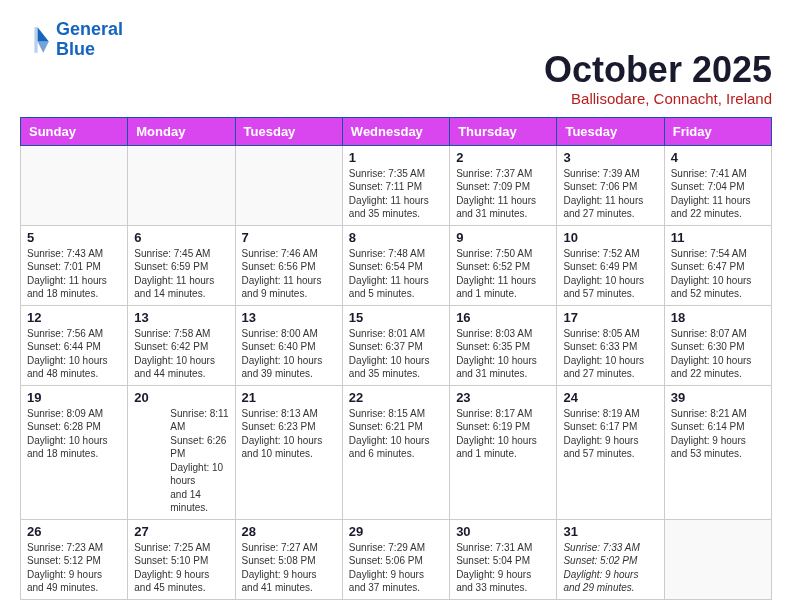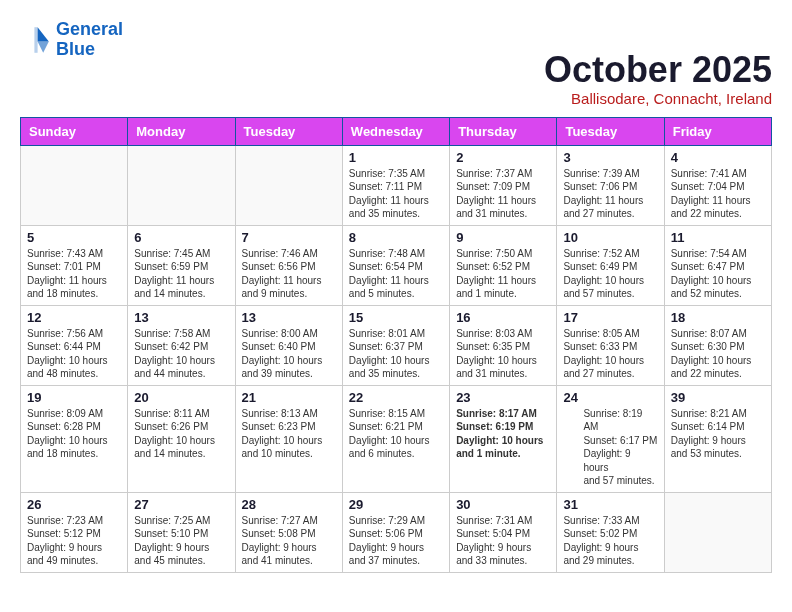--- a/index.html
+++ b/index.html
@@ -260,49 +260,49 @@
       <tr>
         <td>
           <span class="day-num">19</span>
           <div class="day-info" style="white-space: pre-line;">Sunrise: 8:09 AM
 Sunset: 6:28 PM
 Daylight: 10 hours
 and 18 minutes.</div>
         </td>
         <td>
           <span class="day-num">20</span>
-          <div class="day-info" style="white-space: pre-line;">Sunrise: 8:11 AM
+          <div class="day-info" style="white-space: pre-line; margin-left: 36px;">Sunrise: 8:11 AM
 Sunset: 6:26 PM
 Daylight: 10 hours
 and 14 minutes.</div>
         </td>
         <td>
           <span class="day-num">21</span>
           <div class="day-info" style="white-space: pre-line;">Sunrise: 8:13 AM
 Sunset: 6:23 PM
 Daylight: 10 hours
 and 10 minutes.</div>
         </td>
         <td>
           <span class="day-num">22</span>
           <div class="day-info" style="white-space: pre-line;">Sunrise: 8:15 AM
 Sunset: 6:21 PM
 Daylight: 10 hours
 and 6 minutes.</div>
         </td>
         <td>
           <span class="day-num">23</span>
-          <div class="day-info" style="white-space: pre-line; font-weight: bold;">Sunrise: 8:17 AM
+          <div class="day-info" style="white-space: pre-line;">Sunrise: 8:17 AM
 Sunset: 6:19 PM
 Daylight: 10 hours
 and 1 minute.</div>
         </td>
         <td>
           <span class="day-num">24</span>
-          <div class="day-info" style="white-space: pre-line; margin-left: 20px;">Sunrise: 8:19 AM
+          <div class="day-info" style="white-space: pre-line;">Sunrise: 8:19 AM
 Sunset: 6:17 PM
 Daylight: 9 hours
 and 57 minutes.</div>
         </td>
         <td>
           <span class="day-num">39</span>
           <div class="day-info" style="white-space: pre-line;">Sunrise: 8:21 AM
 Sunset: 6:14 PM
 Daylight: 9 hours
 and 53 minutes.</div>
@@ -339,21 +339,21 @@
         </td>
         <td>
           <span class="day-num">30</span>
           <div class="day-info" style="white-space: pre-line;">Sunrise: 7:31 AM
 Sunset: 5:04 PM
 Daylight: 9 hours
 and 33 minutes.</div>
         </td>
         <td>
           <span class="day-num">31</span>
-          <div class="day-info" style="white-space: pre-line;">Sunrise: 7:33 AM
+          <div class="day-info" style="white-space: pre-line; font-style: italic;">Sunrise: 7:33 AM
 Sunset: 5:02 PM
 Daylight: 9 hours
 and 29 minutes.</div>
         </td>
         <td class="empty"></td>
       </tr>
     </tbody>
 </table>
 
 </body></html>

